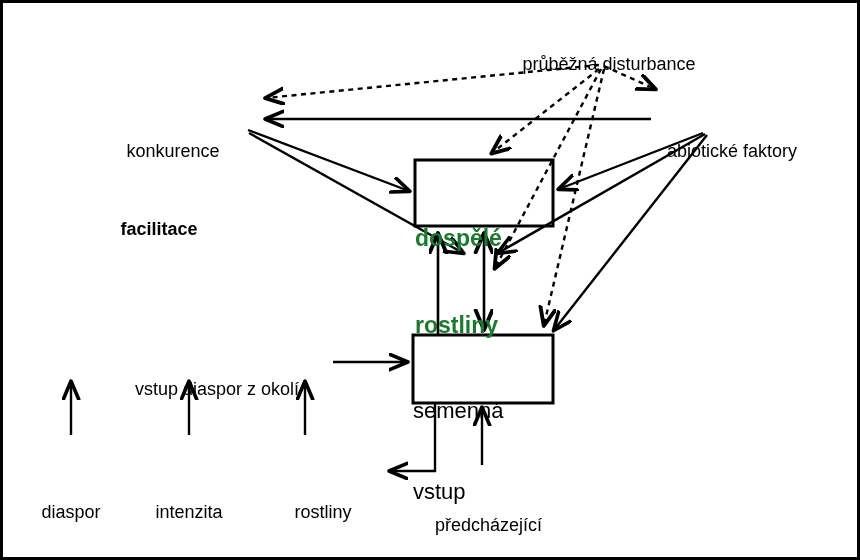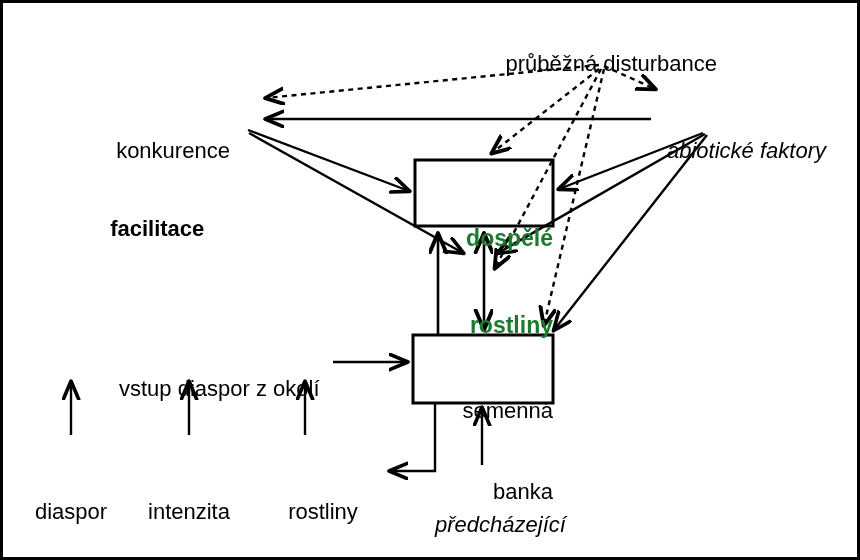--- a/index.html
+++ b/index.html
@@ -22,31 +22,31 @@
   #diagram-svg {
     position: absolute;
     left: 0;
     top: 0;
     width: 860px;
     height: 560px;
   }
   .lbl {
     position: absolute;
     color: #000000;
-    font-size: 22px;
+    font-size: 18px;
     line-height: 26px;
     white-space: pre;
     text-align: center;
   }
-  .lbl.left { text-align: left; font-style: italic; }
+  .lbl.left { text-align: left; }
   .boxtext {
     position: absolute;
     font-size: 22px;
     line-height: 27px;
-    text-align: right;
+    text-align: left;
     white-space: pre;
   }
   .greenbox-text {
     color: #1b7a2f;
     font-weight: bold;
     font-size: 23px;
     line-height: 29px;
   }
 </style>
 </head>
@@ -130,21 +130,21 @@
     <div>abiotické faktory</div>
   </div>
 
   <div class="boxtext greenbox-text" style="left:412px; top:163px; width:138px;">
     <div>dospělé</div>
     <div>rostliny</div>
   </div>
 
   <div class="boxtext" style="left:410px; top:340px; width:140px;">
     <div>semenná</div>
-    <div>banka</div>
+    <div>vstup</div>
   </div>
 
   <div class="lbl" style="left:204px; top:347px; transform:translateX(-50%);">
     <span>vstup diaspor z okolí</span>
   </div>
 
   <div class="lbl" style="left:68px; top:444px; transform:translateX(-50%);">
     <div>diaspor</div>
     
     

